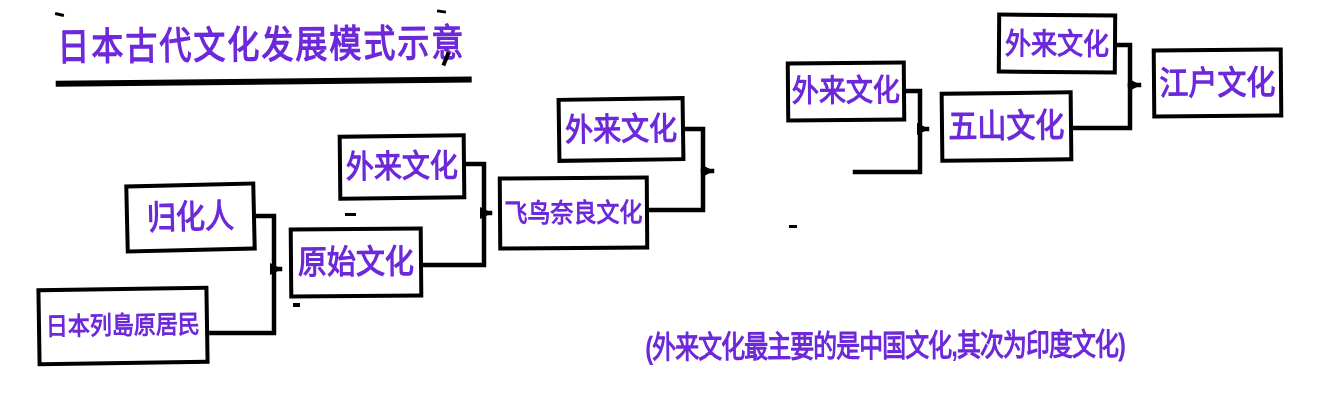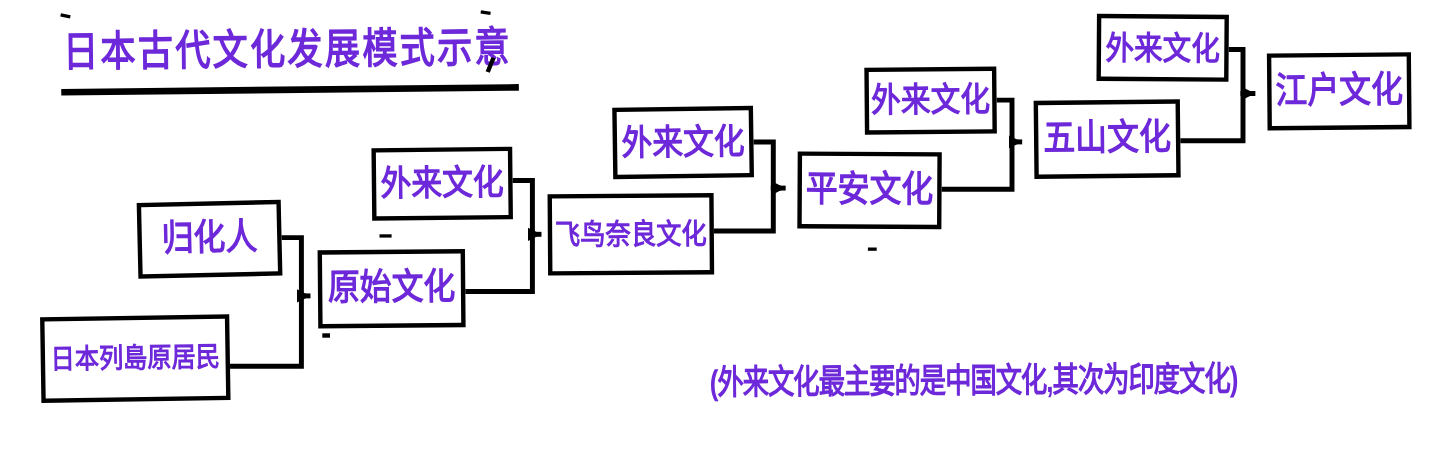--- a/index.html
+++ b/index.html
@@ -123,23 +123,20 @@
   </div>
   <div class="node" id="box-foreign-1">
     <span>外来文化</span>
   </div>
   <div class="node" id="box-asuka-nara">
     <span>飞鸟奈良文化</span>
   </div>
   <div class="node" id="box-foreign-2">
     <span>外来文化</span>
   </div>
-  <div class="node" id="box-heian">
-    <span>平安文化</span>
-  </div>
   <div class="node" id="box-foreign-3">
     <span>外来文化</span>
   </div>
   <div class="node" id="box-gozan">
     <span>五山文化</span>
   </div>
   <div class="node" id="box-foreign-4">
     <span>外来文化</span>
   </div>
   <div class="node" id="box-edo">

